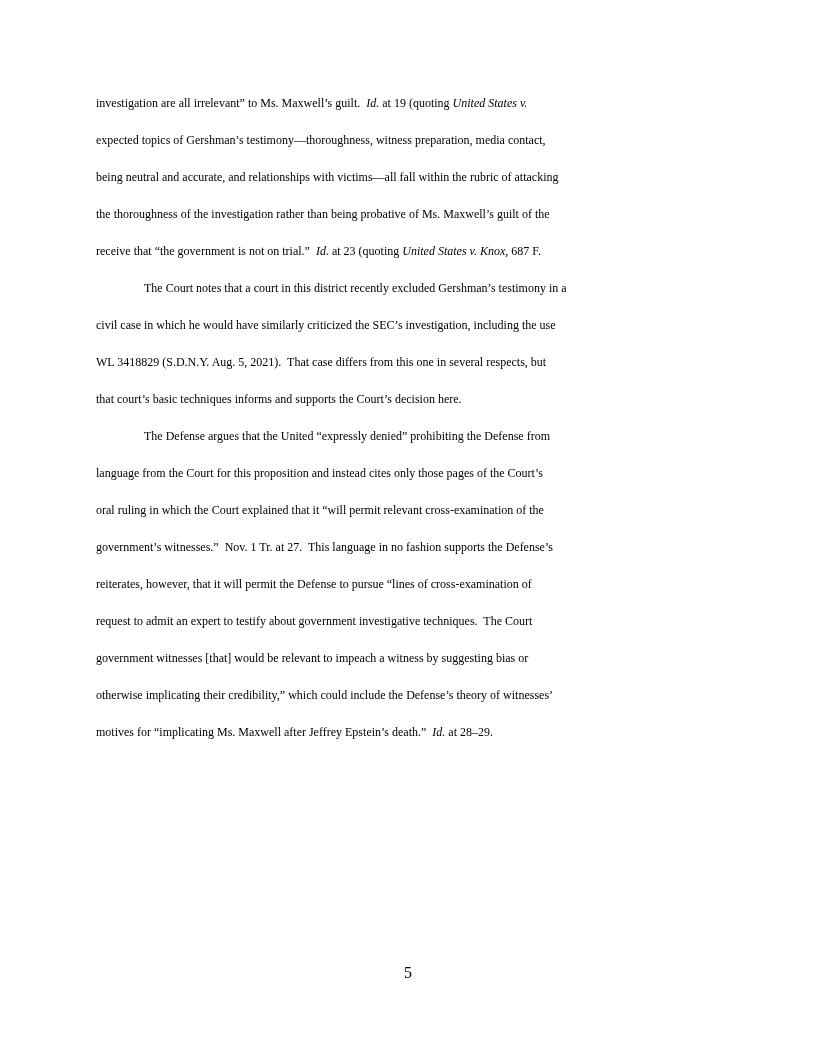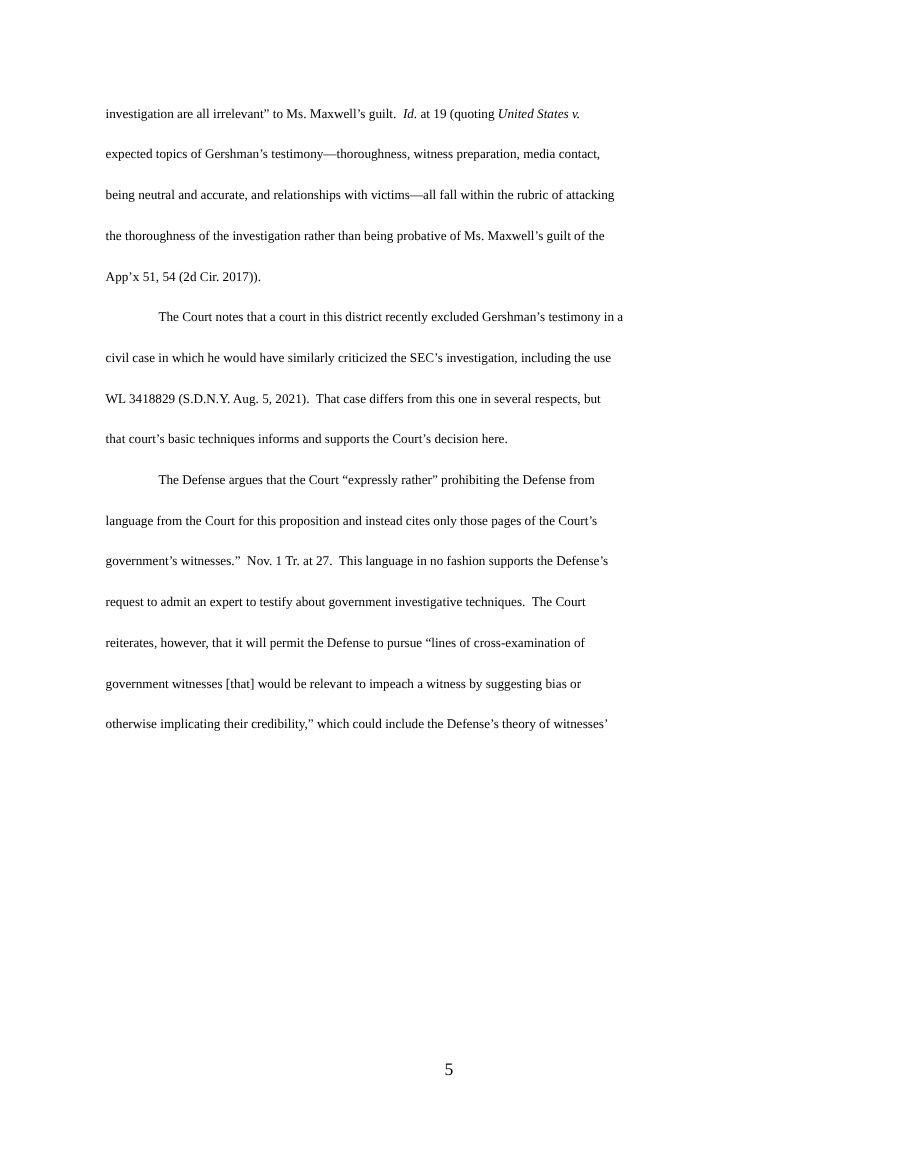--- a/index.html
+++ b/index.html
@@ -44,32 +44,34 @@
 </head>
 <body>
 
 <div class="page">
   <div class="body-text" id="body-text">
       <div class="paragraph">
         <div class="line"><span class="run">investigation are all irrelevant” to Ms. Maxwell’s guilt.  </span><span class="run italic">Id.</span><span class="run"> at 19 (quoting </span><span class="run italic">United States v.</span></div>
         <div class="line"><span class="run">expected topics of Gershman’s testimony—thoroughness, witness preparation, media contact,</span></div>
         <div class="line"><span class="run">being neutral and accurate, and relationships with victims—all fall within the rubric of attacking</span></div>
         <div class="line"><span class="run">the thoroughness of the investigation rather than being probative of Ms. Maxwell’s guilt of the</span></div>
-        <div class="line"><span class="run">App’x 51, 54 (2d Cir. 2017)).</span></div>
+        <div class="line"><span class="run">receive that “the government is not on trial.”  </span><span class="run italic">Id.</span><span class="run"> at 23 (quoting </span><span class="run italic">United States v. Knox</span><span class="run">, 687 F.</span></div>
       </div>
       <div class="paragraph">
         <div class="line indent"><span class="run">The Court notes that a court in this district recently excluded Gershman’s testimony in a</span></div>
         <div class="line"><span class="run">civil case in which he would have similarly criticized the SEC’s investigation, including the use</span></div>
         <div class="line"><span class="run">WL 3418829 (S.D.N.Y. Aug. 5, 2021).  That case differs from this one in several respects, but</span></div>
         <div class="line"><span class="run">that court’s basic techniques informs and supports the Court’s decision here.</span></div>
       </div>
       <div class="paragraph">
-        <div class="line indent"><span class="run">The Defense argues that the Court “expressly rather” prohibiting the Defense from</span></div>
+        <div class="line indent"><span class="run">The Defense argues that the United “expressly denied” prohibiting the Defense from</span></div>
         <div class="line"><span class="run">language from the Court for this proposition and instead cites only those pages of the Court’s</span></div>
+        <div class="line"><span class="run">oral ruling in which the Court explained that it “will permit relevant cross-examination of the</span></div>
         <div class="line"><span class="run">government’s witnesses.”  Nov. 1 Tr. at 27.  This language in no fashion supports the Defense’s</span></div>
+        <div class="line"><span class="run">reiterates, however, that it will permit the Defense to pursue “lines of cross-examination of</span></div>
         <div class="line"><span class="run">request to admit an expert to testify about government investigative techniques.  The Court</span></div>
-        <div class="line"><span class="run">reiterates, however, that it will permit the Defense to pursue “lines of cross-examination of</span></div>
         <div class="line"><span class="run">government witnesses [that] would be relevant to impeach a witness by suggesting bias or</span></div>
         <div class="line"><span class="run">otherwise implicating their credibility,” which could include the Defense’s theory of witnesses’</span></div>
+        <div class="line"><span class="run">motives for “implicating Ms. Maxwell after Jeffrey Epstein’s death.”  </span><span class="run italic">Id.</span><span class="run"> at 28–29.</span></div>
       </div>
     </div>
   <div class="page-number">5</div>
 </div>
 
 </body></html>

